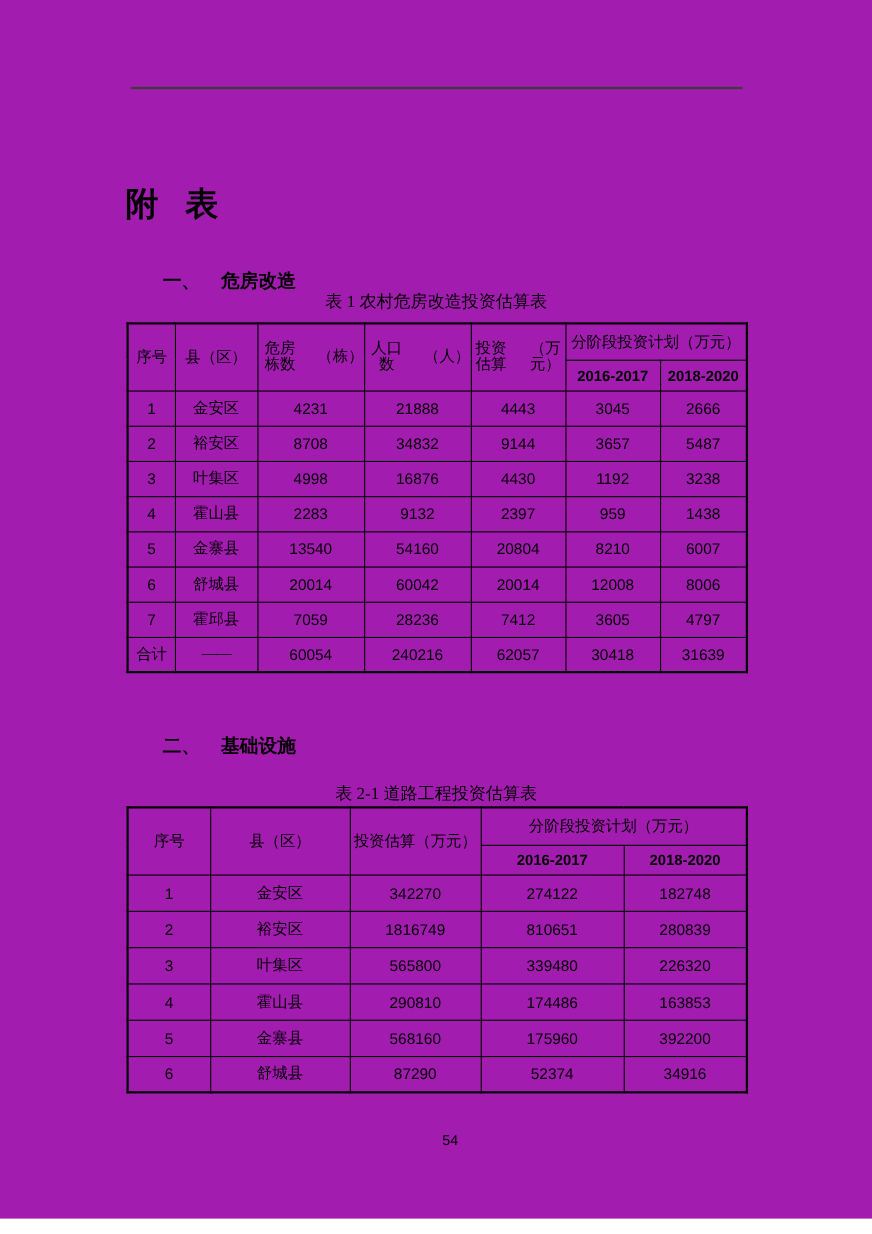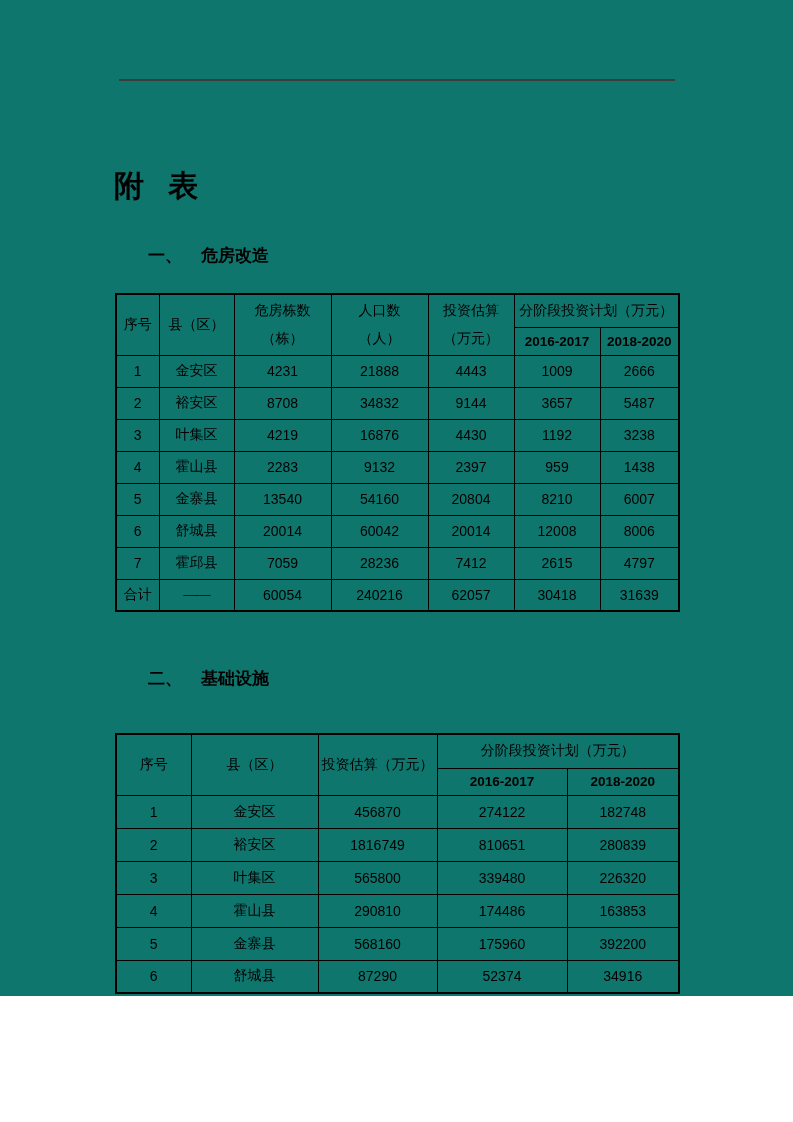--- a/index.html
+++ b/index.html
@@ -1,20 +1,20 @@
 <!DOCTYPE html>
 <html><head>
 <meta charset="utf-8">
 <style>
   html, body { margin: 0; padding: 0; background: #ffffff; }
   .page {
     position: relative;
     width: 793px;
-    height: 996px;
-    background: #0f766e;
+    height: 1108px;
+    background: #a21caf;
     color: #000000;
     font-family: "Liberation Serif", "DejaVu Serif", serif;
     overflow: hidden;
   }
   .top-rule {
     position: absolute;
     left: 119px;
     top: 79px;
     width: 556px;
     height: 0;
@@ -89,21 +89,21 @@
   #table1 tr.h2row { height: 28px; }
   #table1 tbody tr { height: 32px; }
   #table2 tr.h1row { height: 34px; }
   #table2 tr.h2row { height: 27px; }
   #table2 tbody tr { height: 33px; }
   .zh { font-family: "Liberation Serif", "DejaVu Serif", serif; }
   .num { font-family: "Liberation Sans", "DejaVu Sans", sans-serif; font-size: 14px; }
   .year { font-family: "Liberation Sans", "DejaVu Sans", sans-serif; font-weight: 700; font-size: 13.5px; margin-top: 44px; }
   .two-line {
     display: flex;
-    flex-direction: column;
+    flex-direction: row;
     align-items: center;
     justify-content: center;
     gap: 14px;
     line-height: 1;
   }
   .dash { letter-spacing: -1px; }
   .page-number {
     position: absolute;
     left: 402px;
     top: 1029px;
@@ -119,20 +119,21 @@
 
   <div class="top-rule"></div>
 
   <h1 class="doc-title">附 表</h1>
 
   <div class="section-heading" id="section1">
     <span class="idx">一、</span>
     <span class="lbl">危房改造</span>
   </div>
 
+  <div class="table-caption" id="caption1">表 1 农村危房改造投资估算表</div>
 
   <table id="table1">
     <colgroup>
       <col class="c1">
         <col class="c2">
         <col class="c3">
         <col class="c4">
         <col class="c5">
         <col class="c6">
         <col class="c7">
@@ -166,36 +167,36 @@
         <th class="year">2018-2020</th>
       </tr>
     </thead>
     <tbody>
       <tr>
         <td class="num">1</td>
         <td class="zh">金安区</td>
         <td class="num">4231</td>
         <td class="num">21888</td>
         <td class="num">4443</td>
-        <td class="num">1009</td>
+        <td class="num">3045</td>
         <td class="num">2666</td>
       </tr>
       <tr>
         <td class="num">2</td>
         <td class="zh">裕安区</td>
         <td class="num">8708</td>
         <td class="num">34832</td>
         <td class="num">9144</td>
         <td class="num">3657</td>
         <td class="num">5487</td>
       </tr>
       <tr>
         <td class="num">3</td>
         <td class="zh">叶集区</td>
-        <td class="num">4219</td>
+        <td class="num">4998</td>
         <td class="num">16876</td>
         <td class="num">4430</td>
         <td class="num">1192</td>
         <td class="num">3238</td>
       </tr>
       <tr>
         <td class="num">4</td>
         <td class="zh">霍山县</td>
         <td class="num">2283</td>
         <td class="num">9132</td>
@@ -220,40 +221,41 @@
         <td class="num">20014</td>
         <td class="num">12008</td>
         <td class="num">8006</td>
       </tr>
       <tr>
         <td class="num">7</td>
         <td class="zh">霍邱县</td>
         <td class="num">7059</td>
         <td class="num">28236</td>
         <td class="num">7412</td>
-        <td class="num">2615</td>
+        <td class="num">3605</td>
         <td class="num">4797</td>
       </tr>
       <tr>
         <td class="zh">合计</td>
         <td class="zh dash">——</td>
         <td class="num">60054</td>
         <td class="num">240216</td>
         <td class="num">62057</td>
         <td class="num">30418</td>
         <td class="num">31639</td>
       </tr>
     </tbody>
   </table>
 
   <div class="section-heading" id="section2">
     <span class="idx">二、</span>
     <span class="lbl">基础设施</span>
   </div>
 
+  <div class="table-caption" id="caption2">表 2-1 道路工程投资估算表</div>
 
   <table id="table2">
     <colgroup>
       <col class="c1">
         <col class="c2">
         <col class="c3">
         <col class="c4">
         <col class="c5">
     </colgroup>
     <thead>
@@ -265,21 +267,21 @@
       </tr>
       <tr class="h2row">
         <th class="year">2016-2017</th>
         <th class="year">2018-2020</th>
       </tr>
     </thead>
     <tbody>
       <tr>
         <td class="num">1</td>
         <td class="zh">金安区</td>
-        <td class="num">456870</td>
+        <td class="num">342270</td>
         <td class="num">274122</td>
         <td class="num">182748</td>
       </tr>
       <tr>
         <td class="num">2</td>
         <td class="zh">裕安区</td>
         <td class="num">1816749</td>
         <td class="num">810651</td>
         <td class="num">280839</td>
       </tr>

